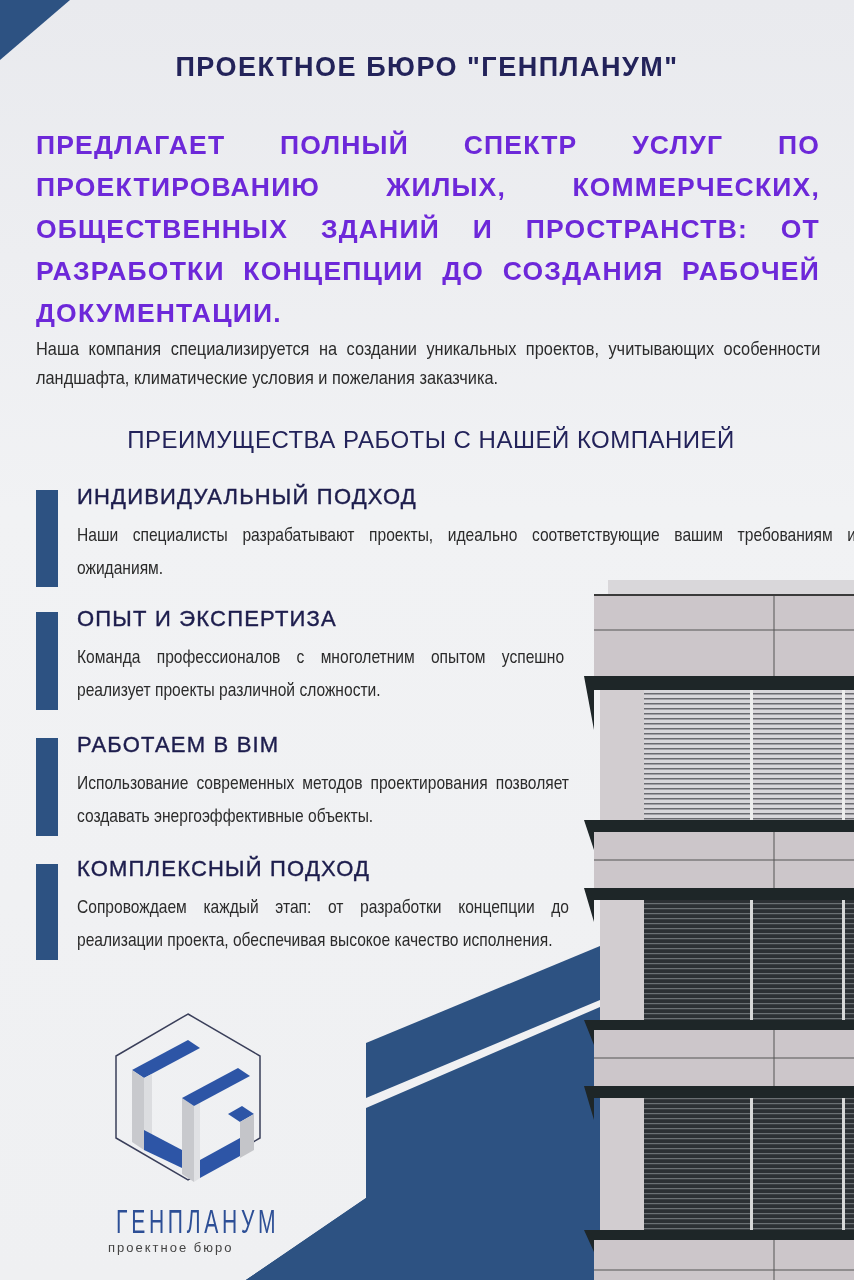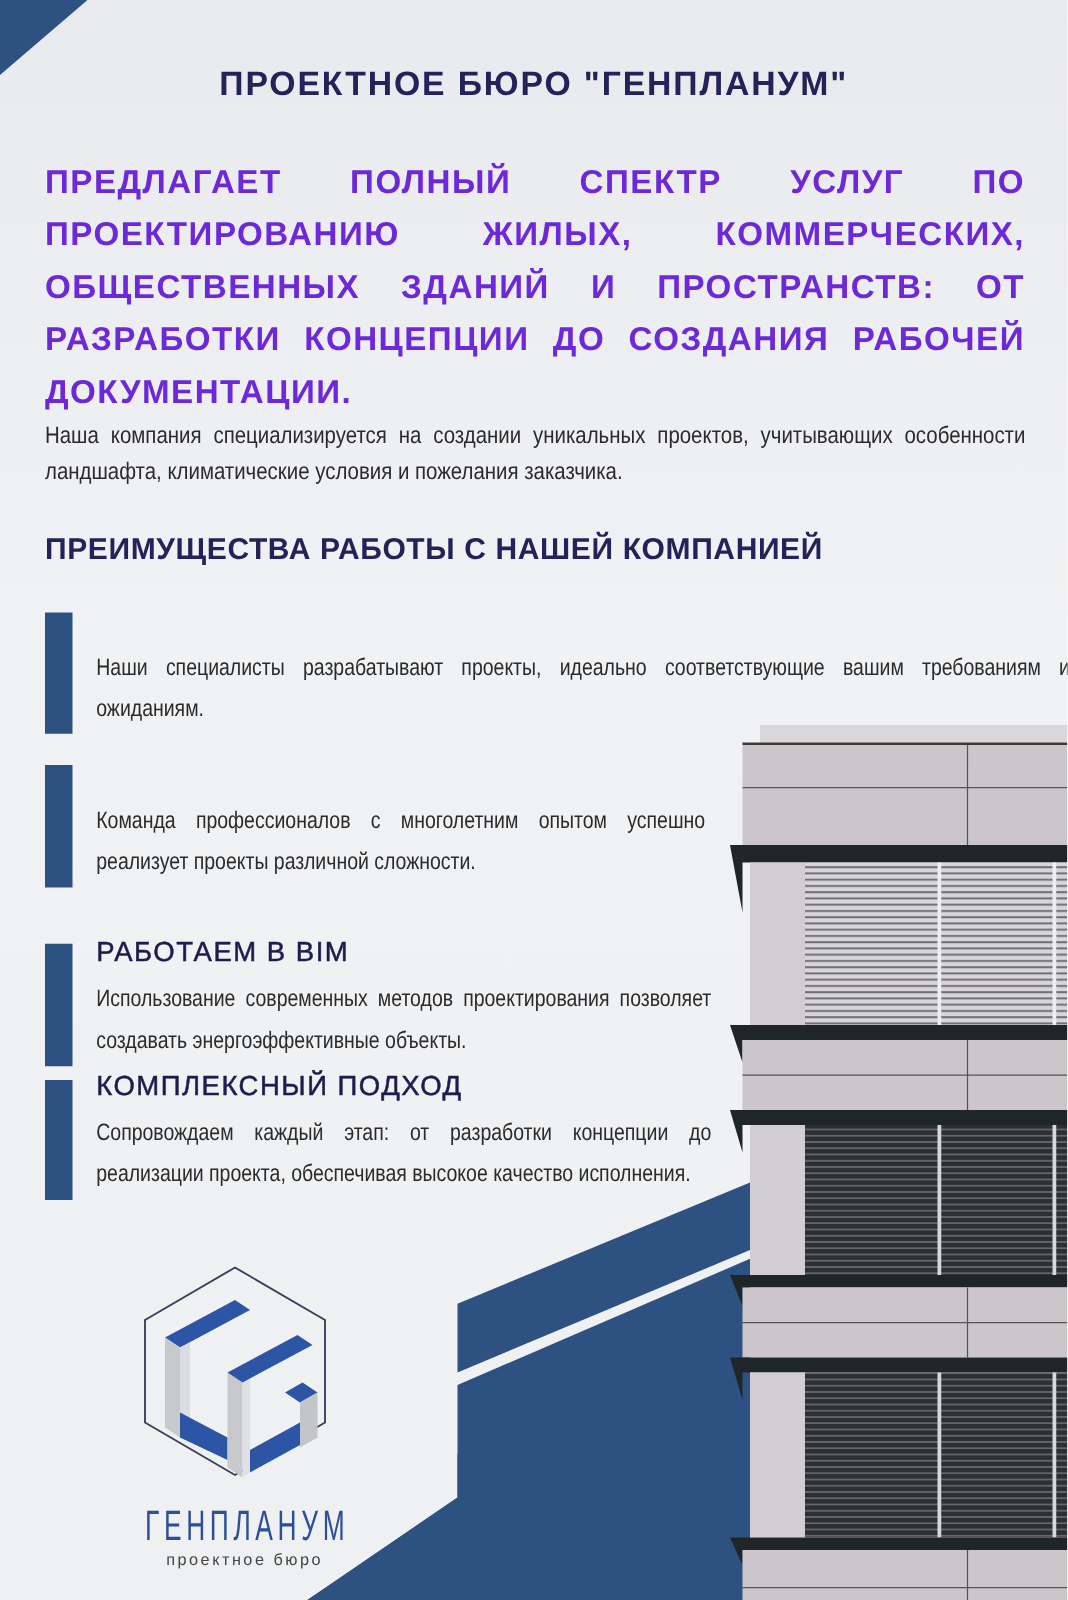--- a/index.html
+++ b/index.html
@@ -34,22 +34,23 @@
     .intro {
       left: 36px; width: 784px; top: 334px;
       font-family: "Liberation Sans", sans-serif;
       font-size: 19px; line-height: 29px;
       text-align: justify; color: #2b2b2b;
       transform: scaleX(0.86); transform-origin: left top;
       width: 912px;
     }
     .adv-heading {
       left: 36px; width: 790px; top: 426px;
-      font-weight: 700; font-size: 24px; letter-spacing: 0.5px;
+      font-weight: 400; font-size: 24px; letter-spacing: 0.5px;
       color: #23235a;
+      text-align: center;
     }
     .adv-item { left: 36px; width: 560px; }
     .adv-bar {
       position: absolute; left: 0; width: 22px;
       background: #2d5282;
     }
     .adv-title {
       position: absolute; left: 41px; top: 0;
       font-size: 22px; font-weight: 400; letter-spacing: 1.2px;
       color: #1d1d4d;
@@ -64,21 +65,21 @@
 
     .logo { left: 108px; top: 1010px; width: 170px; height: 250px; }
     .logo-word {
       position: absolute; left: 8px; top: 192px; width: 160px;
       font-size: 34px; letter-spacing: 6px; color: #2d4f96;
       font-weight: 400;
       transform: scaleX(0.62); transform-origin: left top;
       width: 260px;
     }
     .logo-sub {
-      position: absolute; left: 25px; top: 230px; width: 150px;
+      position: absolute; left: 0; top: 230px; width: 150px;
       font-size: 13px; letter-spacing: 2px; color: #444;
     }
   </style>
 </head>
 <body>
 
 <svg class="abs corner-tri" viewBox="0 0 70 60" width="70" height="60">
   <polygon points="0,0 70,0 0,60" fill="#2d5282"></polygon>
 </svg>
 
@@ -150,29 +151,31 @@
 <div class="abs title">ПРОЕКТНОЕ БЮРО "ГЕНПЛАНУМ"</div>
 
 <div class="abs lead">ПРЕДЛАГАЕТ ПОЛНЫЙ СПЕКТР УСЛУГ ПО ПРОЕКТИРОВАНИЮ ЖИЛЫХ, КОММЕРЧЕСКИХ, ОБЩЕСТВЕННЫХ ЗДАНИЙ И ПРОСТРАНСТВ: ОТ РАЗРАБОТКИ КОНЦЕПЦИИ ДО СОЗДАНИЯ РАБОЧЕЙ ДОКУМЕНТАЦИИ.</div>
 
 <div class="abs intro">Наша компания специализируется на создании уникальных проектов, учитывающих особенности ландшафта, климатические условия и пожелания заказчика.</div>
 
 <div class="abs adv-heading">ПРЕИМУЩЕСТВА РАБОТЫ С НАШЕЙ КОМПАНИЕЙ</div>
 
 <div class="abs adv-item" style="top:484px; height:110px;">
   <div class="adv-bar" style="top:6px; height:97px;"></div>
+  <div class="adv-title">ИНДИВИДУАЛЬНЫЙ ПОДХОД</div>
   <div class="adv-text" style="width:950px;">Наши специалисты разрабатывают проекты, идеально соответствующие вашим требованиям и ожиданиям.</div>
 </div>
 
 <div class="abs adv-item" style="top:606px; height:110px;">
   <div class="adv-bar" style="top:6px; height:98px;"></div>
+  <div class="adv-title">ОПЫТ И ЭКСПЕРТИЗА</div>
   <div class="adv-text" style="width:594px;">Команда профессионалов с многолетним опытом успешно реализует проекты различной сложности.</div>
 </div>
 
-<div class="abs adv-item" style="top:732px; height:110px;margin-top:17px;">
+<div class="abs adv-item" style="top:732px; height:110px;">
   <div class="adv-bar" style="top:6px; height:98px;"></div>
   <div class="adv-title">РАБОТАЕМ В BIM</div>
   <div class="adv-text" style="width:600px;">Использование современных методов проектирования позволяет создавать энергоэффективные объекты.</div>
 </div>
 
 <div class="abs adv-item" style="top:856px; height:140px;padding-left:12px;">
   <div class="adv-bar" style="top:8px; height:96px;"></div>
   <div class="adv-title">КОМПЛЕКСНЫЙ ПОДХОД</div>
   <div class="adv-text" style="width:600px;">Сопровождаем каждый этап: от разработки концепции до реализации проекта, обеспечивая высокое качество исполнения.</div>
 </div>

